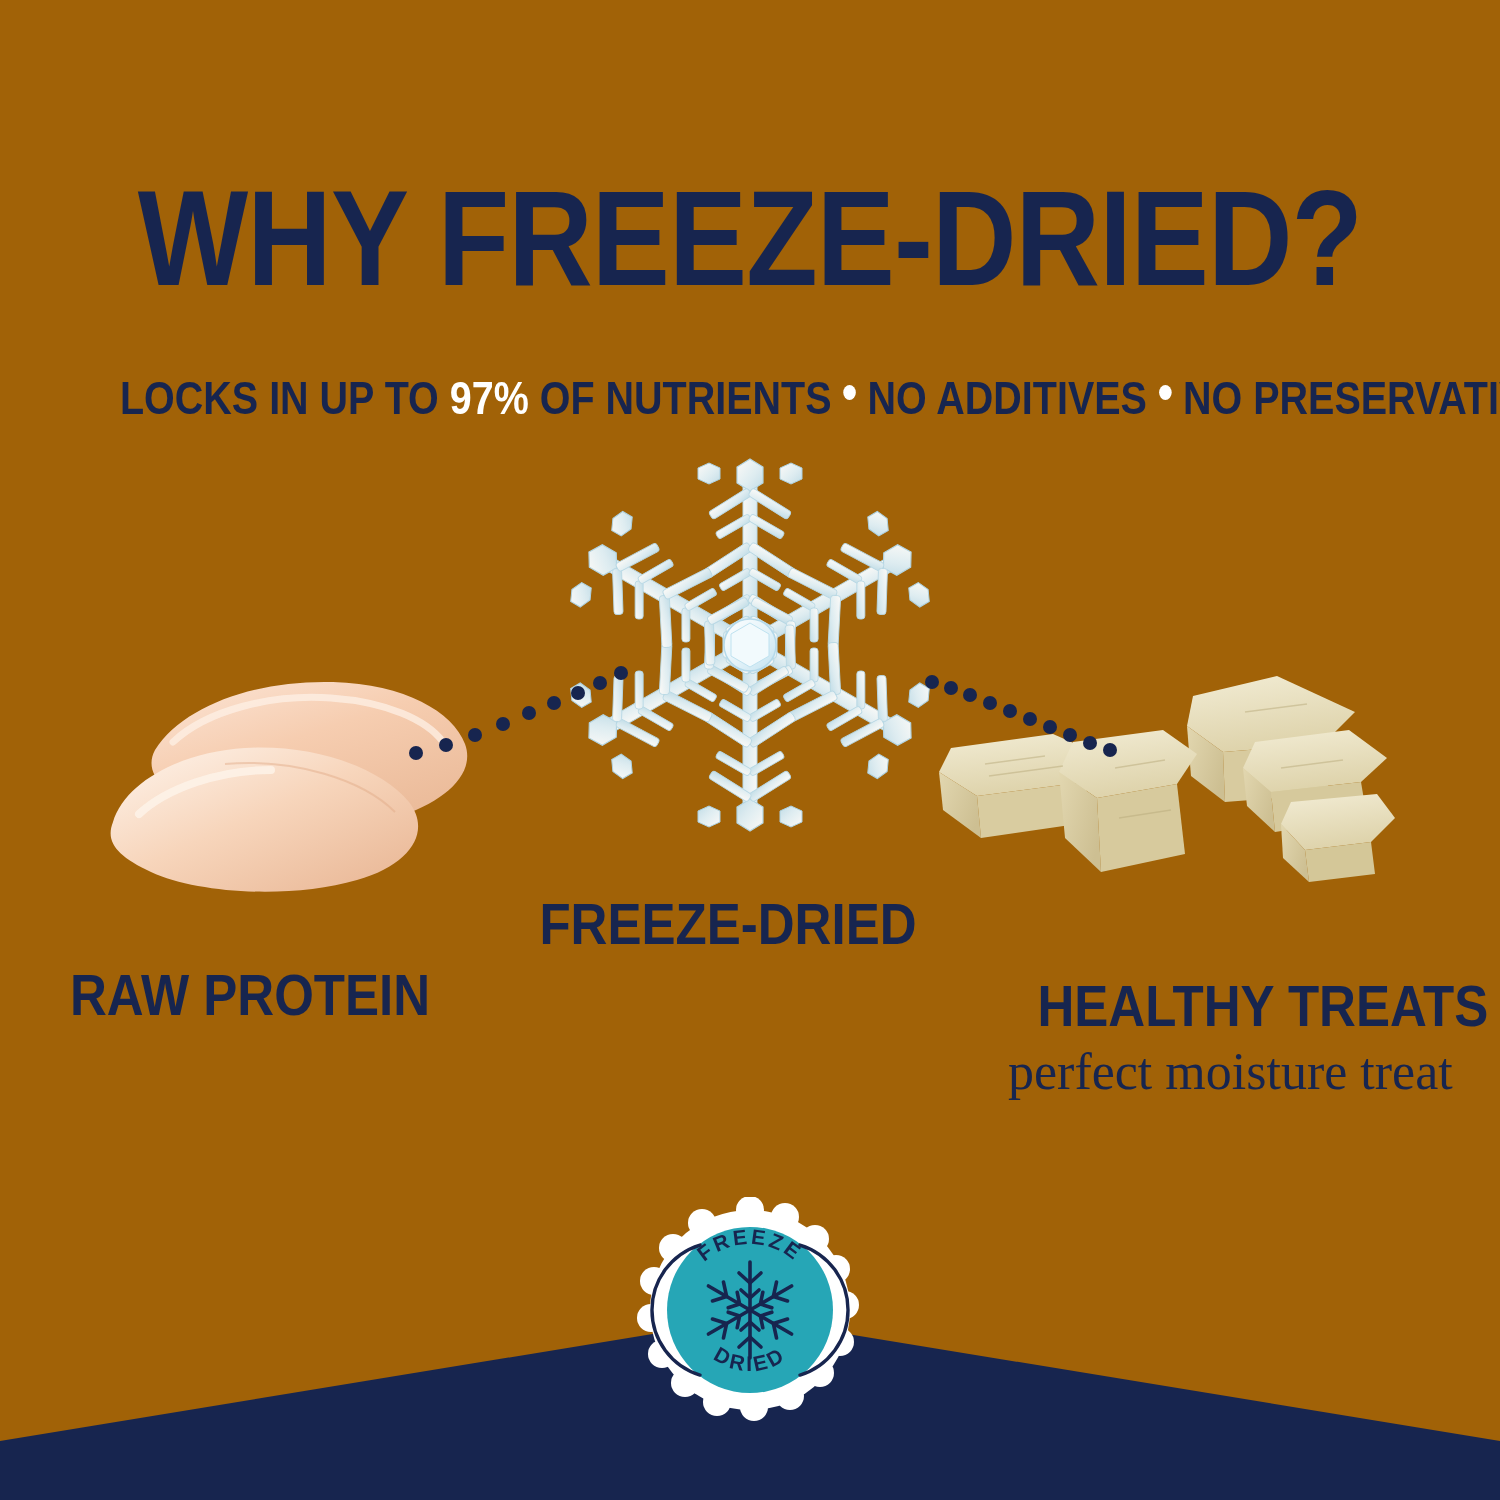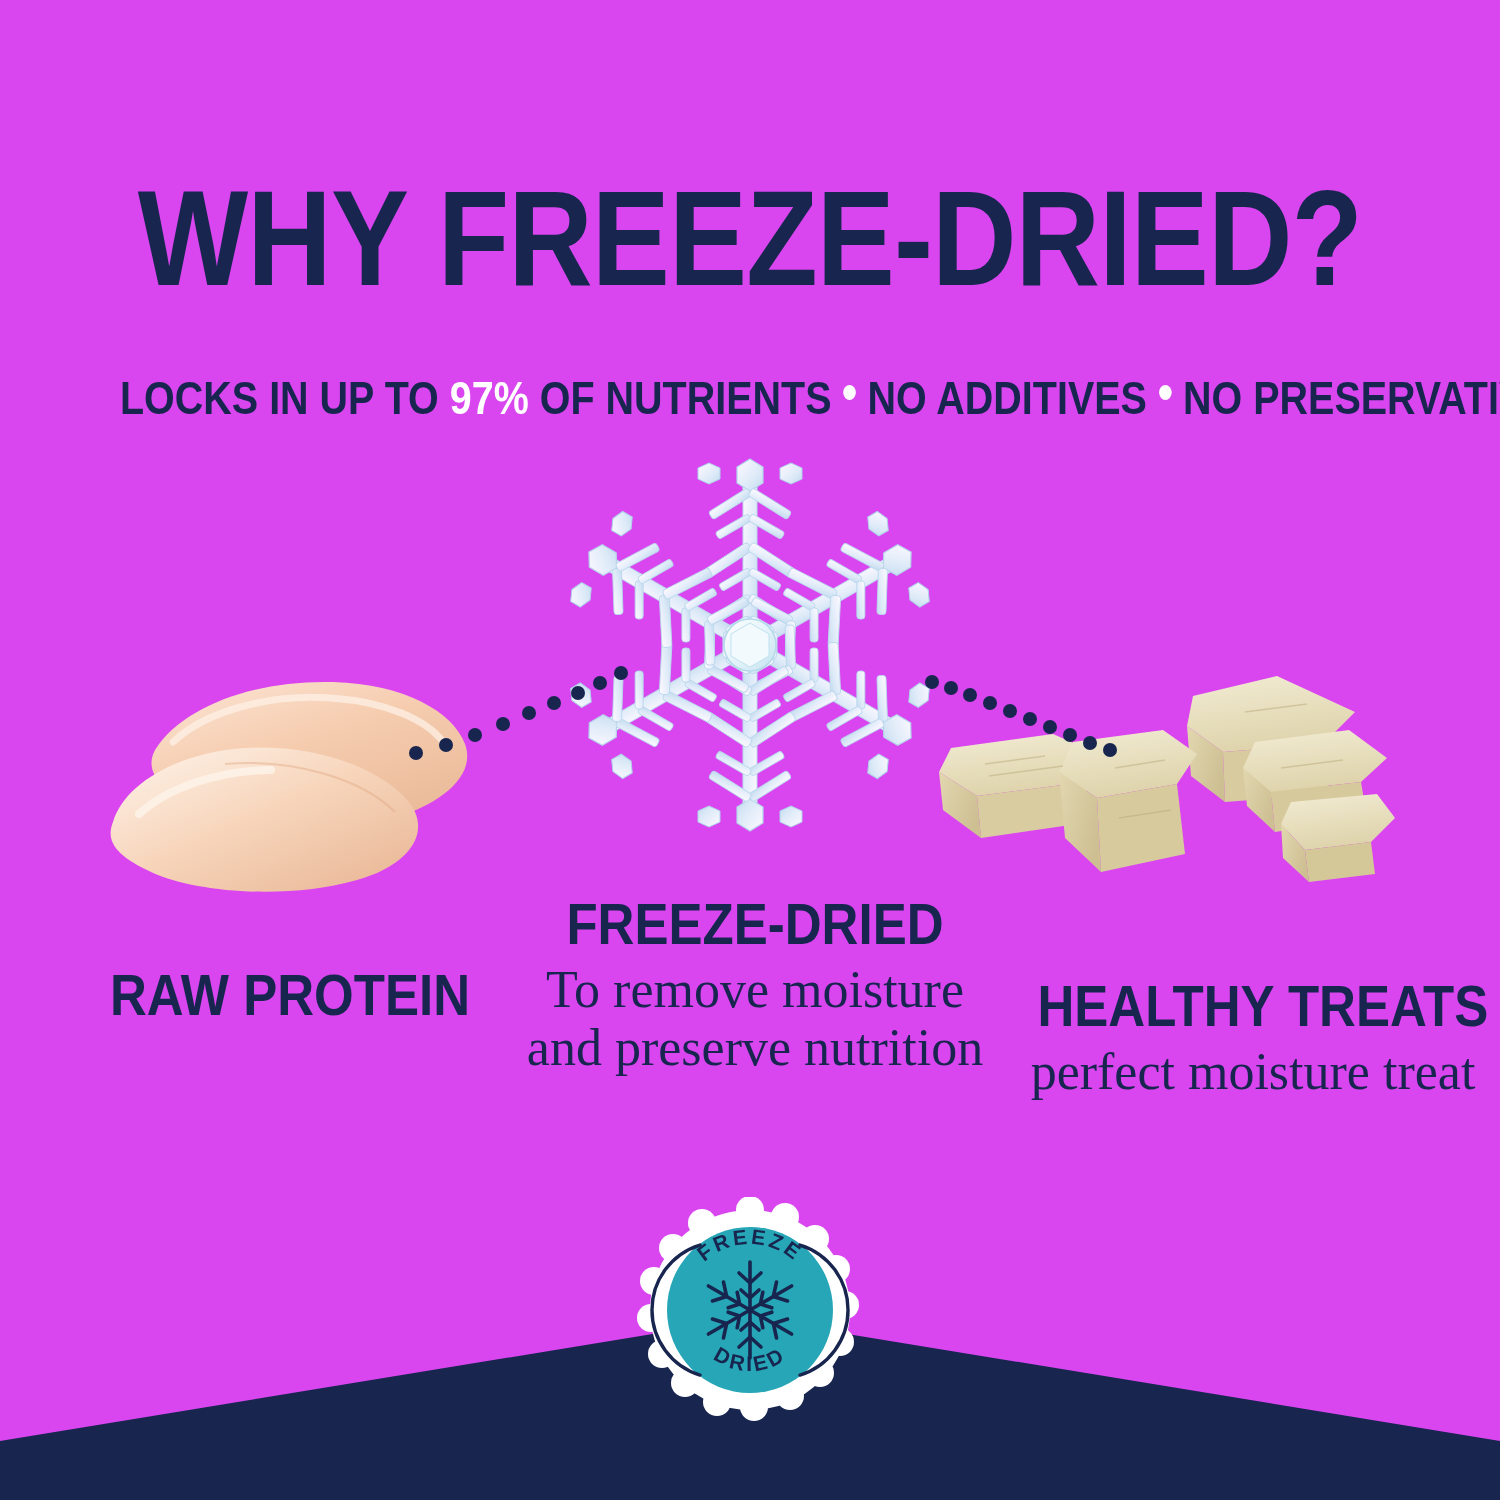--- a/index.html
+++ b/index.html
@@ -5,21 +5,21 @@
   html, body {
     margin: 0;
     padding: 0;
     background: #ffffff;
   }
   #infographic {
     position: relative;
     width: 1500px;
     height: 1500px;
     overflow: hidden;
-    background: #d946ef;
+    background: #a16207;
     font-family: "Liberation Sans", sans-serif;
   }
 
   
   .navy-chevron {
     position: absolute;
     left: 0;
     top: 0;
     width: 1500px;
     height: 1500px;
@@ -79,21 +79,20 @@
   #treats-art    { left: 925px; top: 672px; width: 470px; height: 228px; }
 
   
   .dots { position: absolute; pointer-events: none; }
   #dots-left  { left: 400px; top: 655px; width: 240px; height: 110px; }
   #dots-right { left: 880px; top: 650px; width: 260px; height: 120px; }
 
   
   .col {
     position: absolute;
-    text-align: center;
     color: #17254f;
   }
   .col-heading {
     font-family: "Liberation Sans Narrow", "Liberation Sans", sans-serif;
     font-weight: 700;
     font-size: 58px;
     line-height: 62px;
     letter-spacing: 0px;
     transform: scaleX(0.88);
     transform-origin: 50% 50%;
@@ -286,21 +285,20 @@
         <circle cx="230" cy="100" r="7"></circle>
     </g>
   </svg>
 
   <div class="col" id="col-left">
     <div class="col-heading">RAW PROTEIN</div>
   </div>
 
   <div class="col" id="col-center">
     <div class="col-heading">FREEZE-DRIED</div>
-    <div class="col-body">To remove moisture and preserve nutrition</div>
   </div>
 
   <div class="col" id="col-right">
     <div class="col-heading">HEALTHY TREATS</div>
     <div class="col-body">perfect moisture treat</div>
   </div>
 
   <svg id="seal" viewBox="0 0 226 226">
     <defs>
       <path id="arcTop" d="M 47,113 A 66,66 0 0 1 179,113" fill="none"></path>

